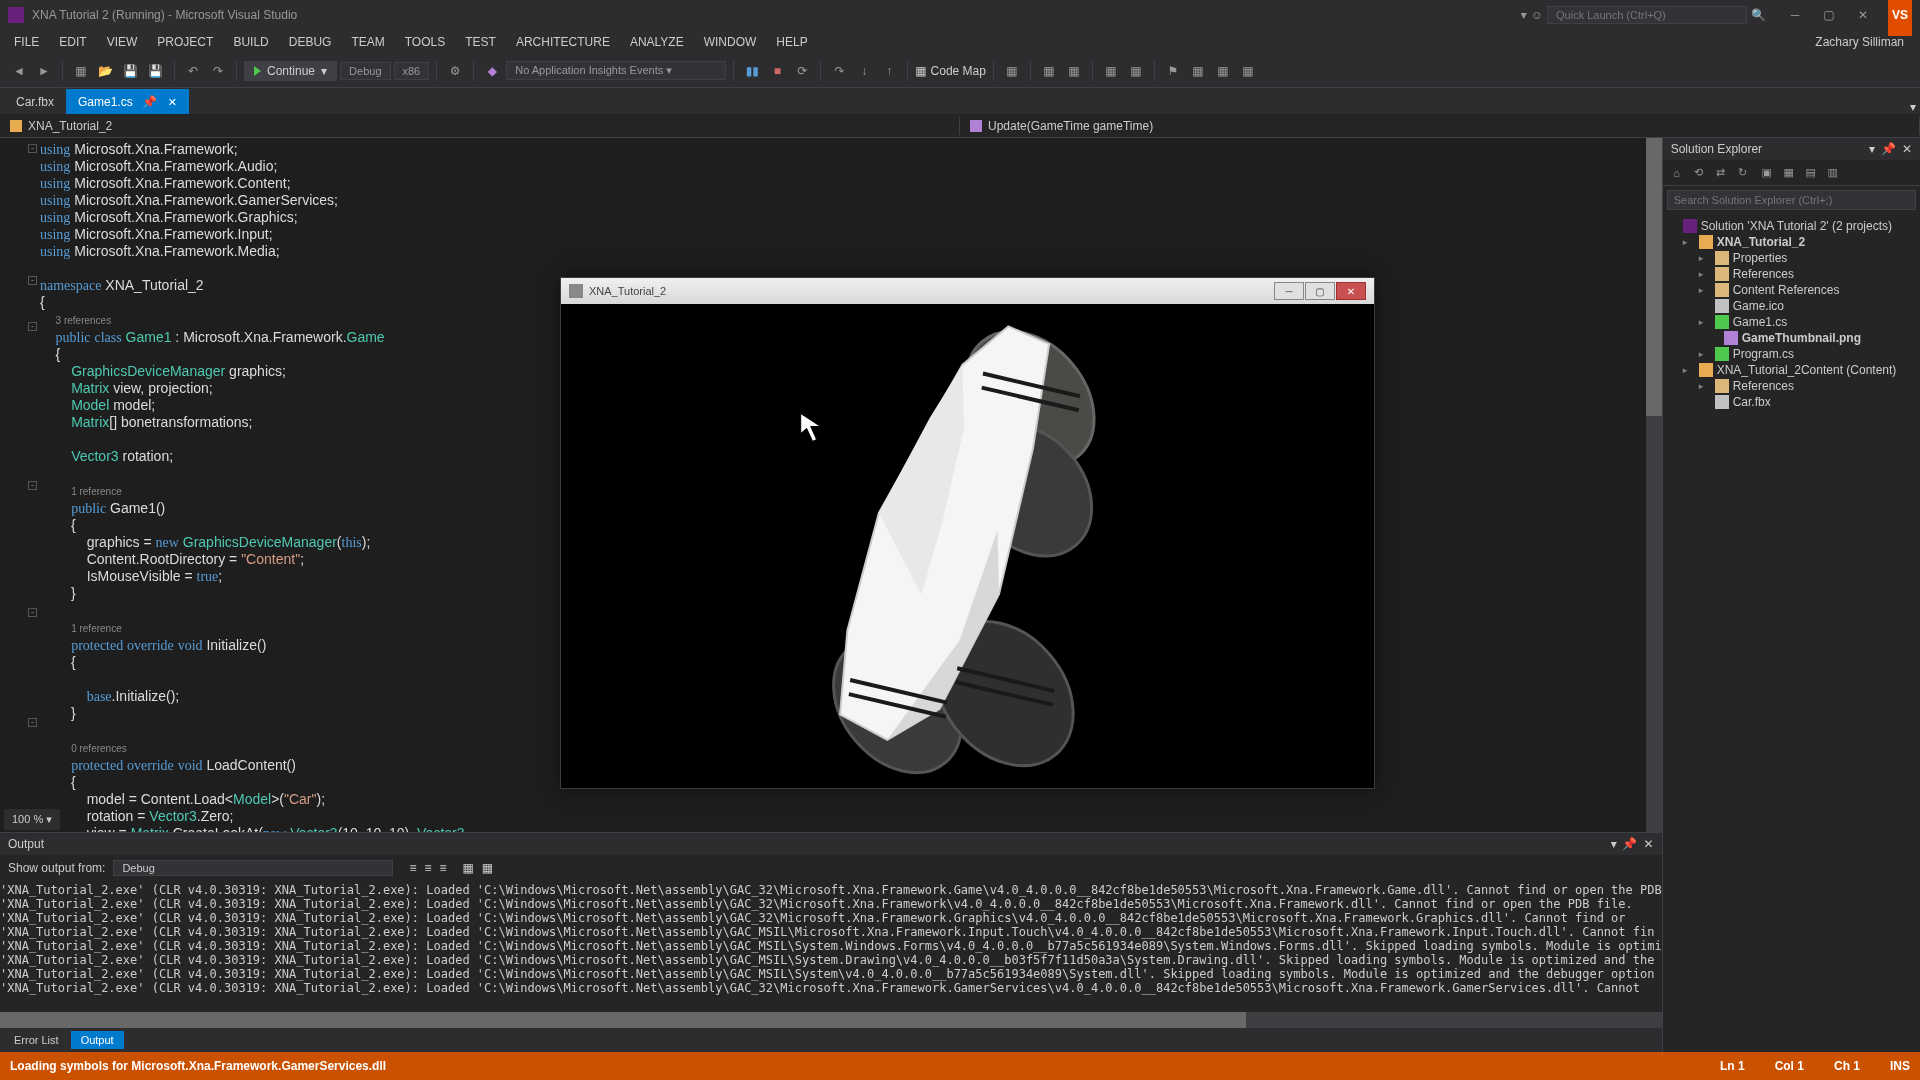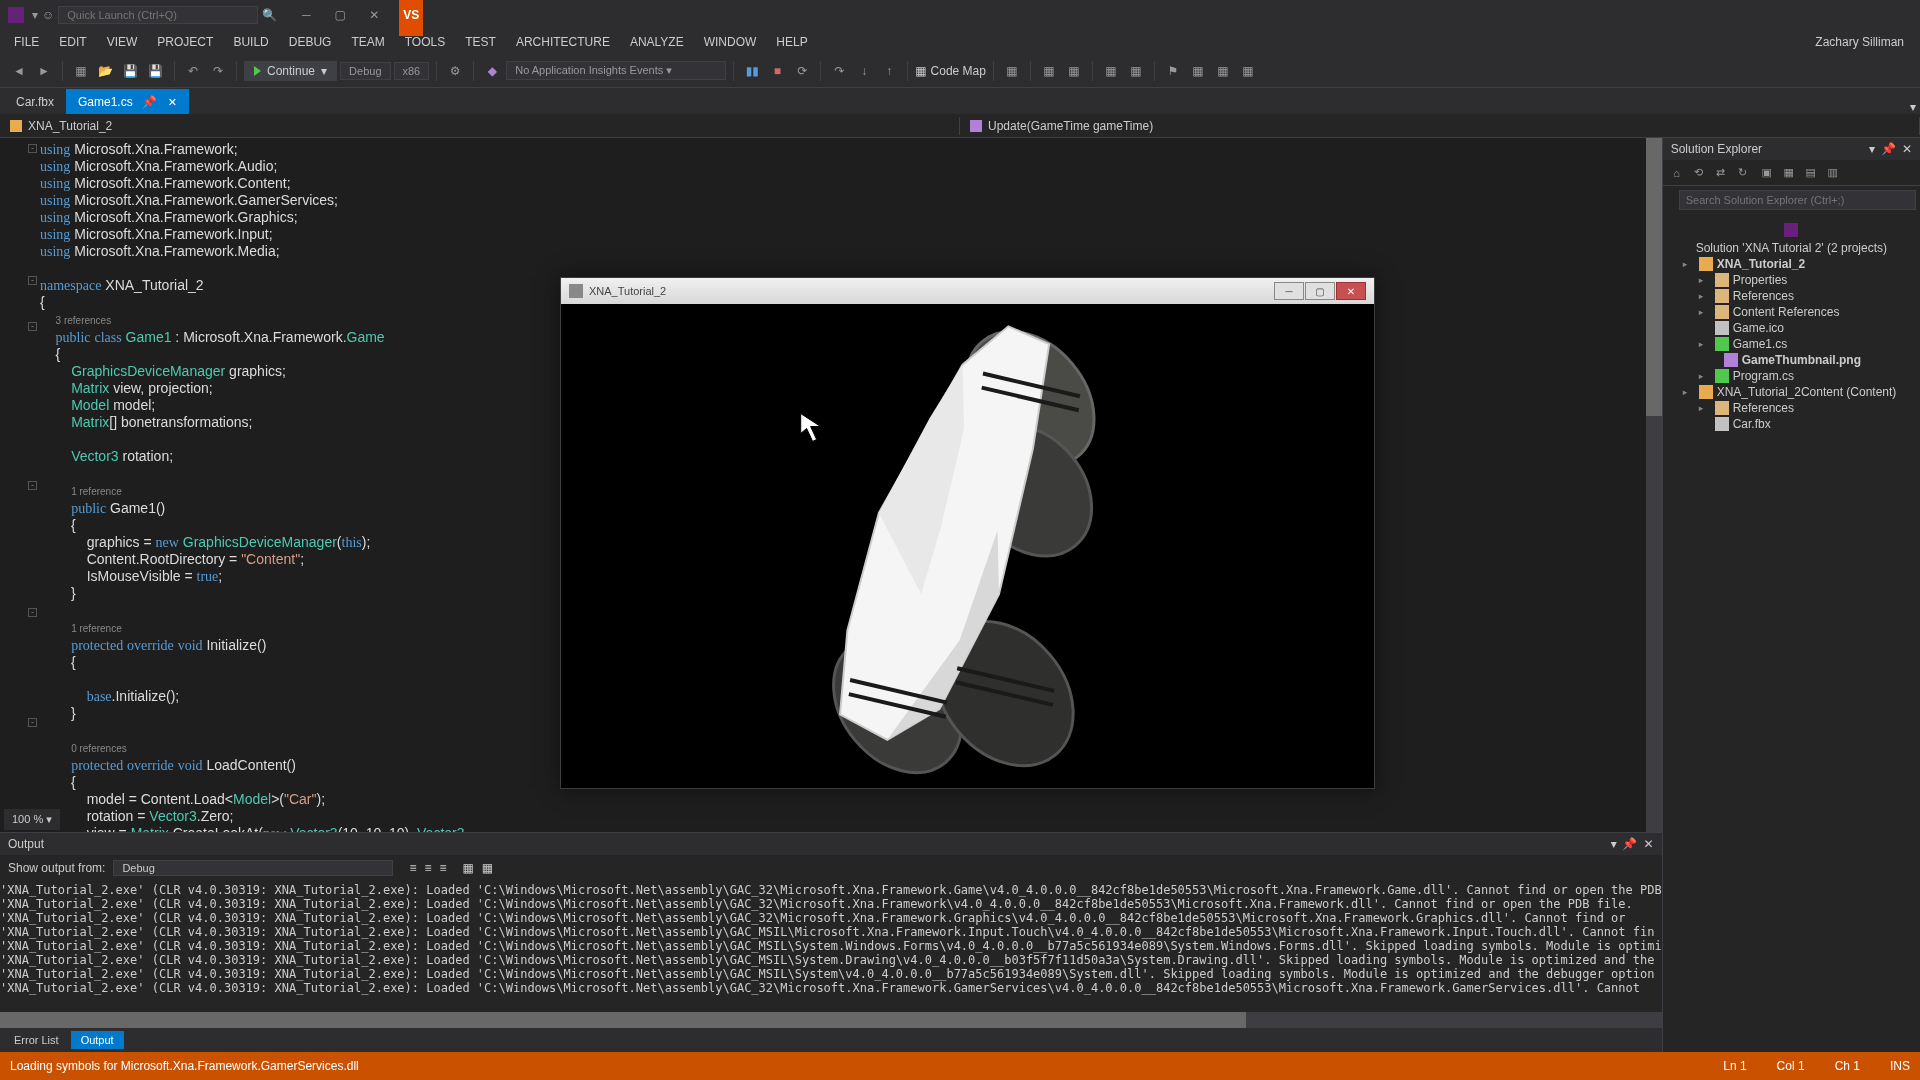--- a/index.html
+++ b/index.html
@@ -76,44 +76,45 @@
 .output-panel .op-scroll .thumb { position: absolute; height: 100%; background: #686868; }
 .output-panel .op-tabs { height: 24px; background: #2d2d30; display: flex; align-items: center; padding: 0 4px; gap: 2px; }
 .output-panel .op-tab { padding: 3px 10px; font-size: 11px; color: #ccc; }
 .output-panel .op-tab.active { background: #007acc; color: #fff; }
 
 
 .solution { width: 260px; background: #252526; border-left: 1px solid #3f3f46; display: flex; flex-direction: column; }
 .solution .sol-header { height: 22px; background: #2d2d30; display: flex; align-items: center; padding: 0 8px; color: #ccc; }
 .solution .sol-toolbar { height: 26px; display: flex; align-items: center; padding: 0 4px; gap: 2px; border-bottom: 1px solid #3f3f46; }
 .solution .sol-tb-btn { width: 20px; height: 20px; color: #999; display: flex; align-items: center; justify-content: center; font-size: 11px; }
-.solution .sol-search { padding: 4px; margin-left: 12px; }
+.solution .sol-search { padding: 4px; }
 .solution .sol-search input { width: 100%; background: #333337; border: 1px solid #3f3f46; padding: 3px 6px; color: #999; font-size: 11px; }
 .solution .tree { flex: 1; padding: 4px 0; overflow: auto; font-size: 12px; }
 .solution .tree-item { display: flex; align-items: center; padding: 1px 4px; gap: 4px; white-space: nowrap; }
 .solution .tree-item .exp { width: 12px; color: #888; font-size: 9px; }
 .solution .tree-item .ticon { width: 14px; height: 14px; display: inline-block; }
 .solution .ic-sol { background: #68217a; }
 .solution .ic-proj { background: #e8ab4f; }
 .solution .ic-folder { background: #dcb67a; }
 .solution .ic-file { background: #c1c1c1; }
 .solution .ic-cs { background: #4ec94e; }
 .solution .ic-img { background: #b180d7; }
 
 
-.statusbar { height: 28px; background: #ca5100; color: #fff; display: flex; align-items: center; padding: 0 10px; font-size: 12px; }
+.statusbar { height: 28px; background: #ca5100; color: #fff; display: flex; align-items: center; padding: 0 10px; font-size: 12px; font-weight: bold; }
 .statusbar .sb-right { margin-left: auto; display: flex; gap: 30px; }
 
 svg { display: block; }
 </style>
 </head>
 <body>
 
 <div class="titlebar">
   <div class="vs-icon"></div>
+  <div class="title">XNA Tutorial 2 (Running) - Microsoft Visual Studio</div>
   <div class="right">
     <span style="color:#999;">▾</span>
     <span style="color:#999;">☺</span>
     <input class="quick-launch" placeholder="Quick Launch (Ctrl+Q)" style="">
     <span style="color:#999;">🔍</span>
     <div class="win-btns">
       <div class="win-btn">─</div>
       <div class="win-btn">▢</div>
       <div class="win-btn">✕</div>
     </div>
@@ -327,21 +328,21 @@
       <div class="tb-sep"></div>
       <div class="sol-tb-btn">▣</div>
       <div class="sol-tb-btn">▦</div>
       <div class="sol-tb-btn">▤</div>
       <div class="sol-tb-btn">▥</div>
     </div>
     <div class="sol-search">
       <input placeholder="Search Solution Explorer (Ctrl+;)" style="">
     </div>
     <div class="tree" id="sol-tree">
-        <div class="tree-item" style="padding-left: 4px; flex-direction: column;">
+        <div class="tree-item" style="padding-left: 4px;">
           <span class="exp"></span>
           <span class="ticon ic-sol"></span>
           <span>Solution 'XNA Tutorial 2' (2 projects)</span>
         </div>
         <div class="tree-item" style="padding-left: 20px;">
           <span class="exp">▸</span>
           <span class="ticon ic-proj"></span>
           <span style="font-weight:bold">XNA_Tutorial_2</span>
         </div>
         <div class="tree-item" style="padding-left: 36px;">

